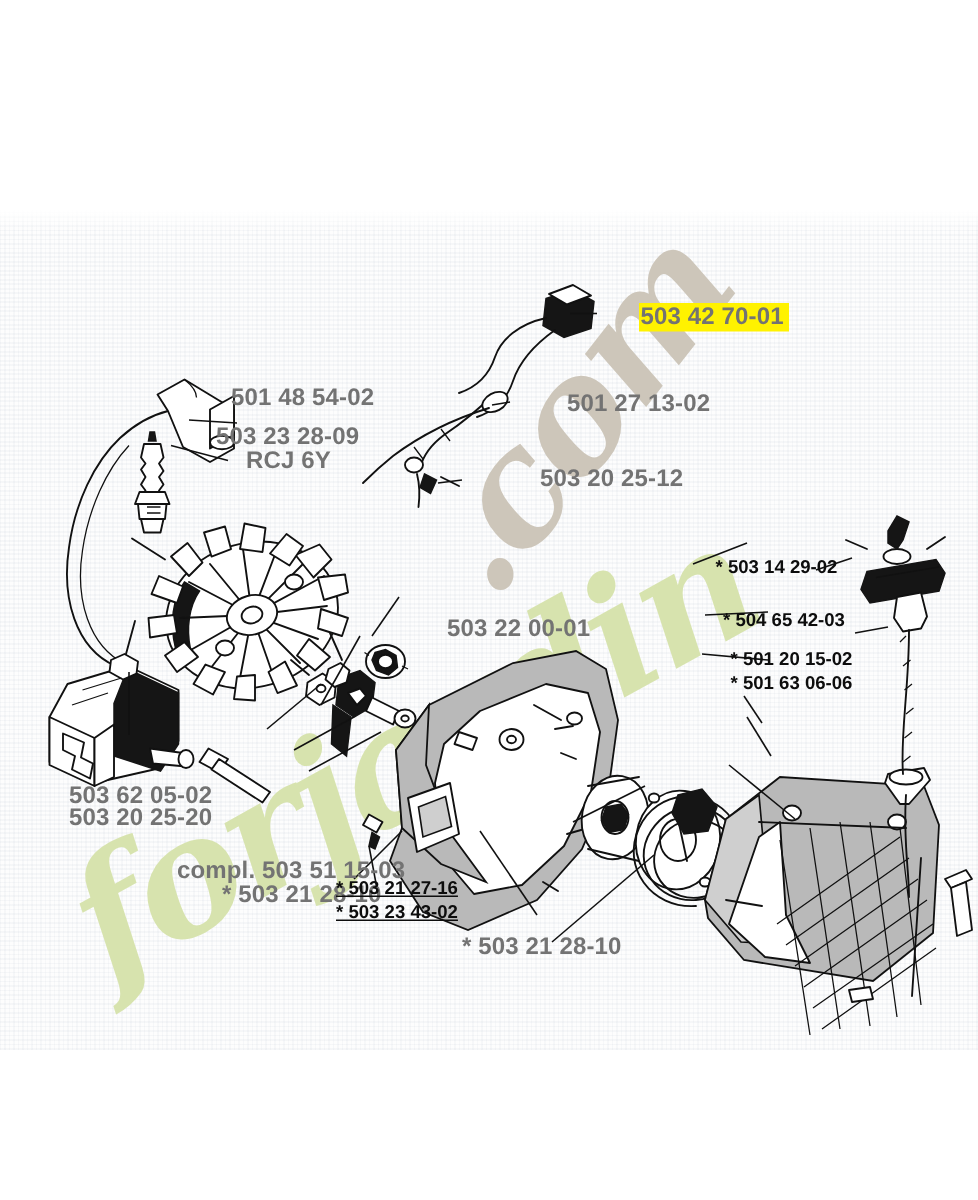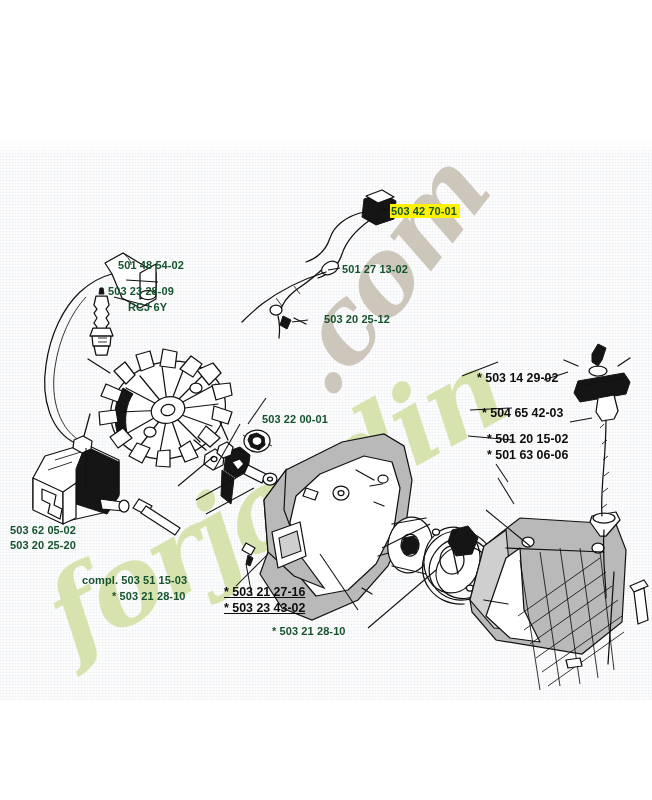--- a/index.html
+++ b/index.html
@@ -32,22 +32,22 @@
   .art{fill:none;stroke:#111;stroke-width:1.25;
        stroke-linecap:round;stroke-linejoin:round;}
   .artf{fill:#ffffff;stroke:#111;stroke-width:1.25;
         stroke-linejoin:round;stroke-linecap:round;}
   .dk{fill:#151515;stroke:#151515;stroke-width:1;}
   .gy{fill:#b9b9b9;stroke:#111;stroke-width:1.2;}
   .gy2{fill:#cfcfcf;stroke:#111;stroke-width:1.1;}
   .lead{fill:none;stroke:#111;stroke-width:1.05;}
   .hair{fill:none;stroke:#111;stroke-width:.85;}
 
-  .lbl{position:absolute;white-space:nowrap;color:#14532d;
-       font-size:11px;font-weight:700;letter-spacing:.1px;line-height:15.5px;}
+  .lbl{position:absolute;white-space:nowrap;color:#737373;
+       font-size:16px;font-weight:700;letter-spacing:.1px;line-height:15.5px;margin-left:36px;}
   .hl{background:#fff200;padding:1px 3px 1px 1px;}
   .compl{font-weight:700;}
   .stack{position:absolute;color:#0d0d0d;font-size:12.4px;font-weight:700;
          line-height:16px;white-space:nowrap;}
   .stack div{white-space:nowrap;}
 </style>
 </head>
 <body>
 
 <div id="page">

